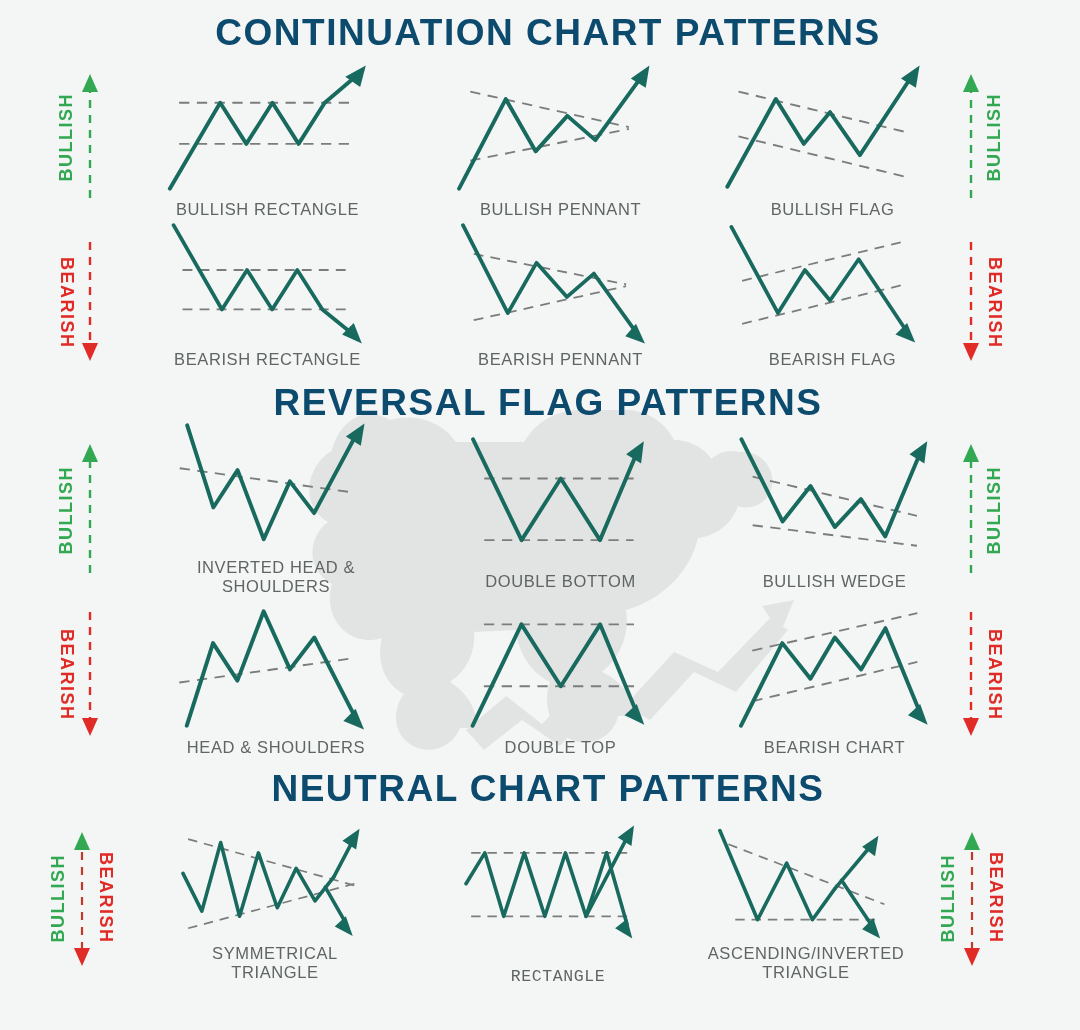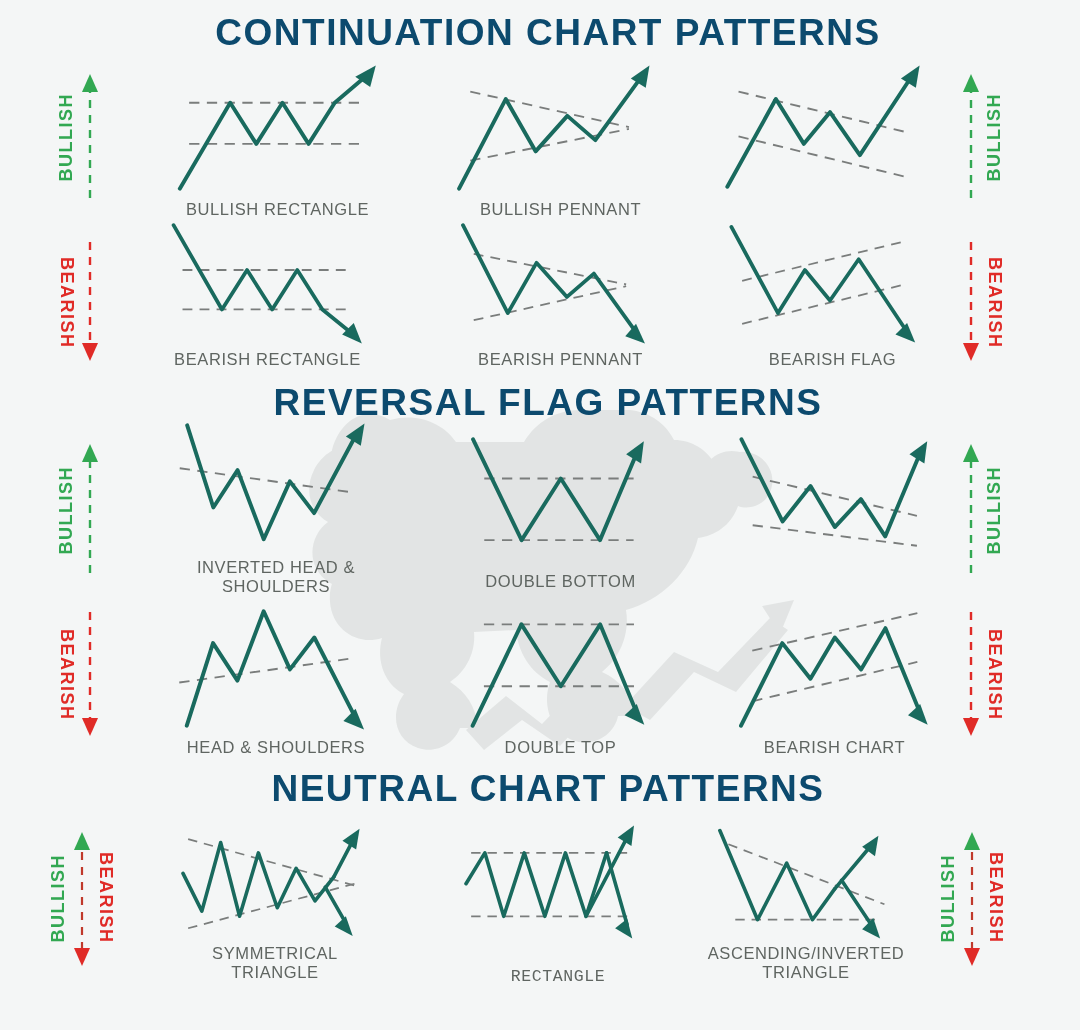--- a/index.html
+++ b/index.html
@@ -95,21 +95,21 @@
       </div>
 
       <div class="rail" style="left:958px;top:240px;height:125px;">
         <svg width="26" height="125">
           <line x1="13" y1="2" x2="13" y2="104" stroke="#e02b27" stroke-width="2.4" stroke-dasharray="8,7"></line>
           <path d="M13,121 L21,103 L5,103 Z" fill="#e02b27"></path>
         </svg>
         <div class="word bear">BEARISH</div>
       </div>
 
-      <div class="cell" style="left:155px;top:58px;width:245px;">
+      <div class="cell" style="left:145px;top:58px;width:245px;">
         <svg width="240" height="140" viewBox="0 0 240 150">
           <line x1="28" y1="48" x2="214" y2="48" stroke="#7a7d7c" stroke-width="2" stroke-dasharray="11,8"></line>
           <line x1="28" y1="92" x2="214" y2="92" stroke="#7a7d7c" stroke-width="2" stroke-dasharray="11,8"></line>
           <polyline points="18,140 72,48 100,92 128,48 156,92 184,48 218,19" fill="none" stroke="#196a5e" stroke-width="4.2" stroke-linejoin="round" stroke-linecap="round"></polyline>
           <path d="M228,8 L222,31 L206,20 Z" fill="#196a5e"></path>
         </svg>
         <div class="caption">BULLISH RECTANGLE</div>
       </div>
 
       <div class="cell" style="left:438px;top:58px;width:245px;">
@@ -122,20 +122,21 @@
         <div class="caption">BULLISH PENNANT</div>
       </div>
 
       <div class="cell" style="left:710px;top:58px;width:245px;">
         <svg width="240" height="140" viewBox="0 0 240 150">
           <line x1="22" y1="36" x2="204" y2="80" stroke="#7a7d7c" stroke-width="2" stroke-dasharray="11,8"></line>
           <line x1="22" y1="84" x2="204" y2="128" stroke="#7a7d7c" stroke-width="2" stroke-dasharray="11,8"></line>
           <polyline points="10,138 62,44 92,92 120,58 152,104 206,22" fill="none" stroke="#196a5e" stroke-width="4.2" stroke-linejoin="round" stroke-linecap="round"></polyline>
           <path d="M216,8 L212,32 L196,22 Z" fill="#196a5e"></path>
         </svg>
+        <div class="caption">BULLISH FLAG</div>
       </div>
 
       <div class="cell" style="left:145px;top:218px;width:245px;">
         <svg width="240" height="130" viewBox="0 0 240 145">
           <line x1="28" y1="58" x2="214" y2="58" stroke="#7a7d7c" stroke-width="2" stroke-dasharray="11,8"></line>
           <line x1="28" y1="102" x2="214" y2="102" stroke="#7a7d7c" stroke-width="2" stroke-dasharray="11,8"></line>
           <polyline points="18,8 72,102 100,58 128,102 156,58 184,102 216,128" fill="none" stroke="#196a5e" stroke-width="4.2" stroke-linejoin="round" stroke-linecap="round"></polyline>
           <path d="M228,140 L206,130 L219,117 Z" fill="#196a5e"></path>
         </svg>
         <div class="caption">BEARISH RECTANGLE</div>
@@ -213,20 +214,21 @@
         <div class="caption">DOUBLE BOTTOM</div>
       </div>
 
       <div class="cell" style="left:712px;top:430px;width:245px;">
         <svg width="240" height="140" viewBox="0 0 230 150">
           <line x1="30" y1="50" x2="206" y2="92" stroke="#7a7d7c" stroke-width="2" stroke-dasharray="11,8"></line>
           <line x1="30" y1="102" x2="206" y2="124" stroke="#7a7d7c" stroke-width="2" stroke-dasharray="11,8"></line>
           <polyline points="18,10 62,98 92,60 118,104 146,74 172,114 208,28" fill="none" stroke="#196a5e" stroke-width="4.2" stroke-linejoin="round" stroke-linecap="round"></polyline>
           <path d="M217,12 L214,36 L198,26 Z" fill="#196a5e"></path>
         </svg>
+        <div class="caption">BULLISH WEDGE</div>
       </div>
 
       <div class="cell" style="left:145px;top:600px;width:262px;">
         <svg width="258" height="136" viewBox="0 0 230 145">
           <line x1="14" y1="88" x2="200" y2="62" stroke="#7a7d7c" stroke-width="2" stroke-dasharray="11,8"></line>
           <polyline points="22,134 50,46 76,86 104,12 132,74 158,40 200,122" fill="none" stroke="#196a5e" stroke-width="4.2" stroke-linejoin="round" stroke-linecap="round"></polyline>
           <path d="M211,138 L189,129 L202,116 Z" fill="#196a5e"></path>
         </svg>
         <div class="caption">HEAD &amp; SHOULDERS</div>
       </div>

